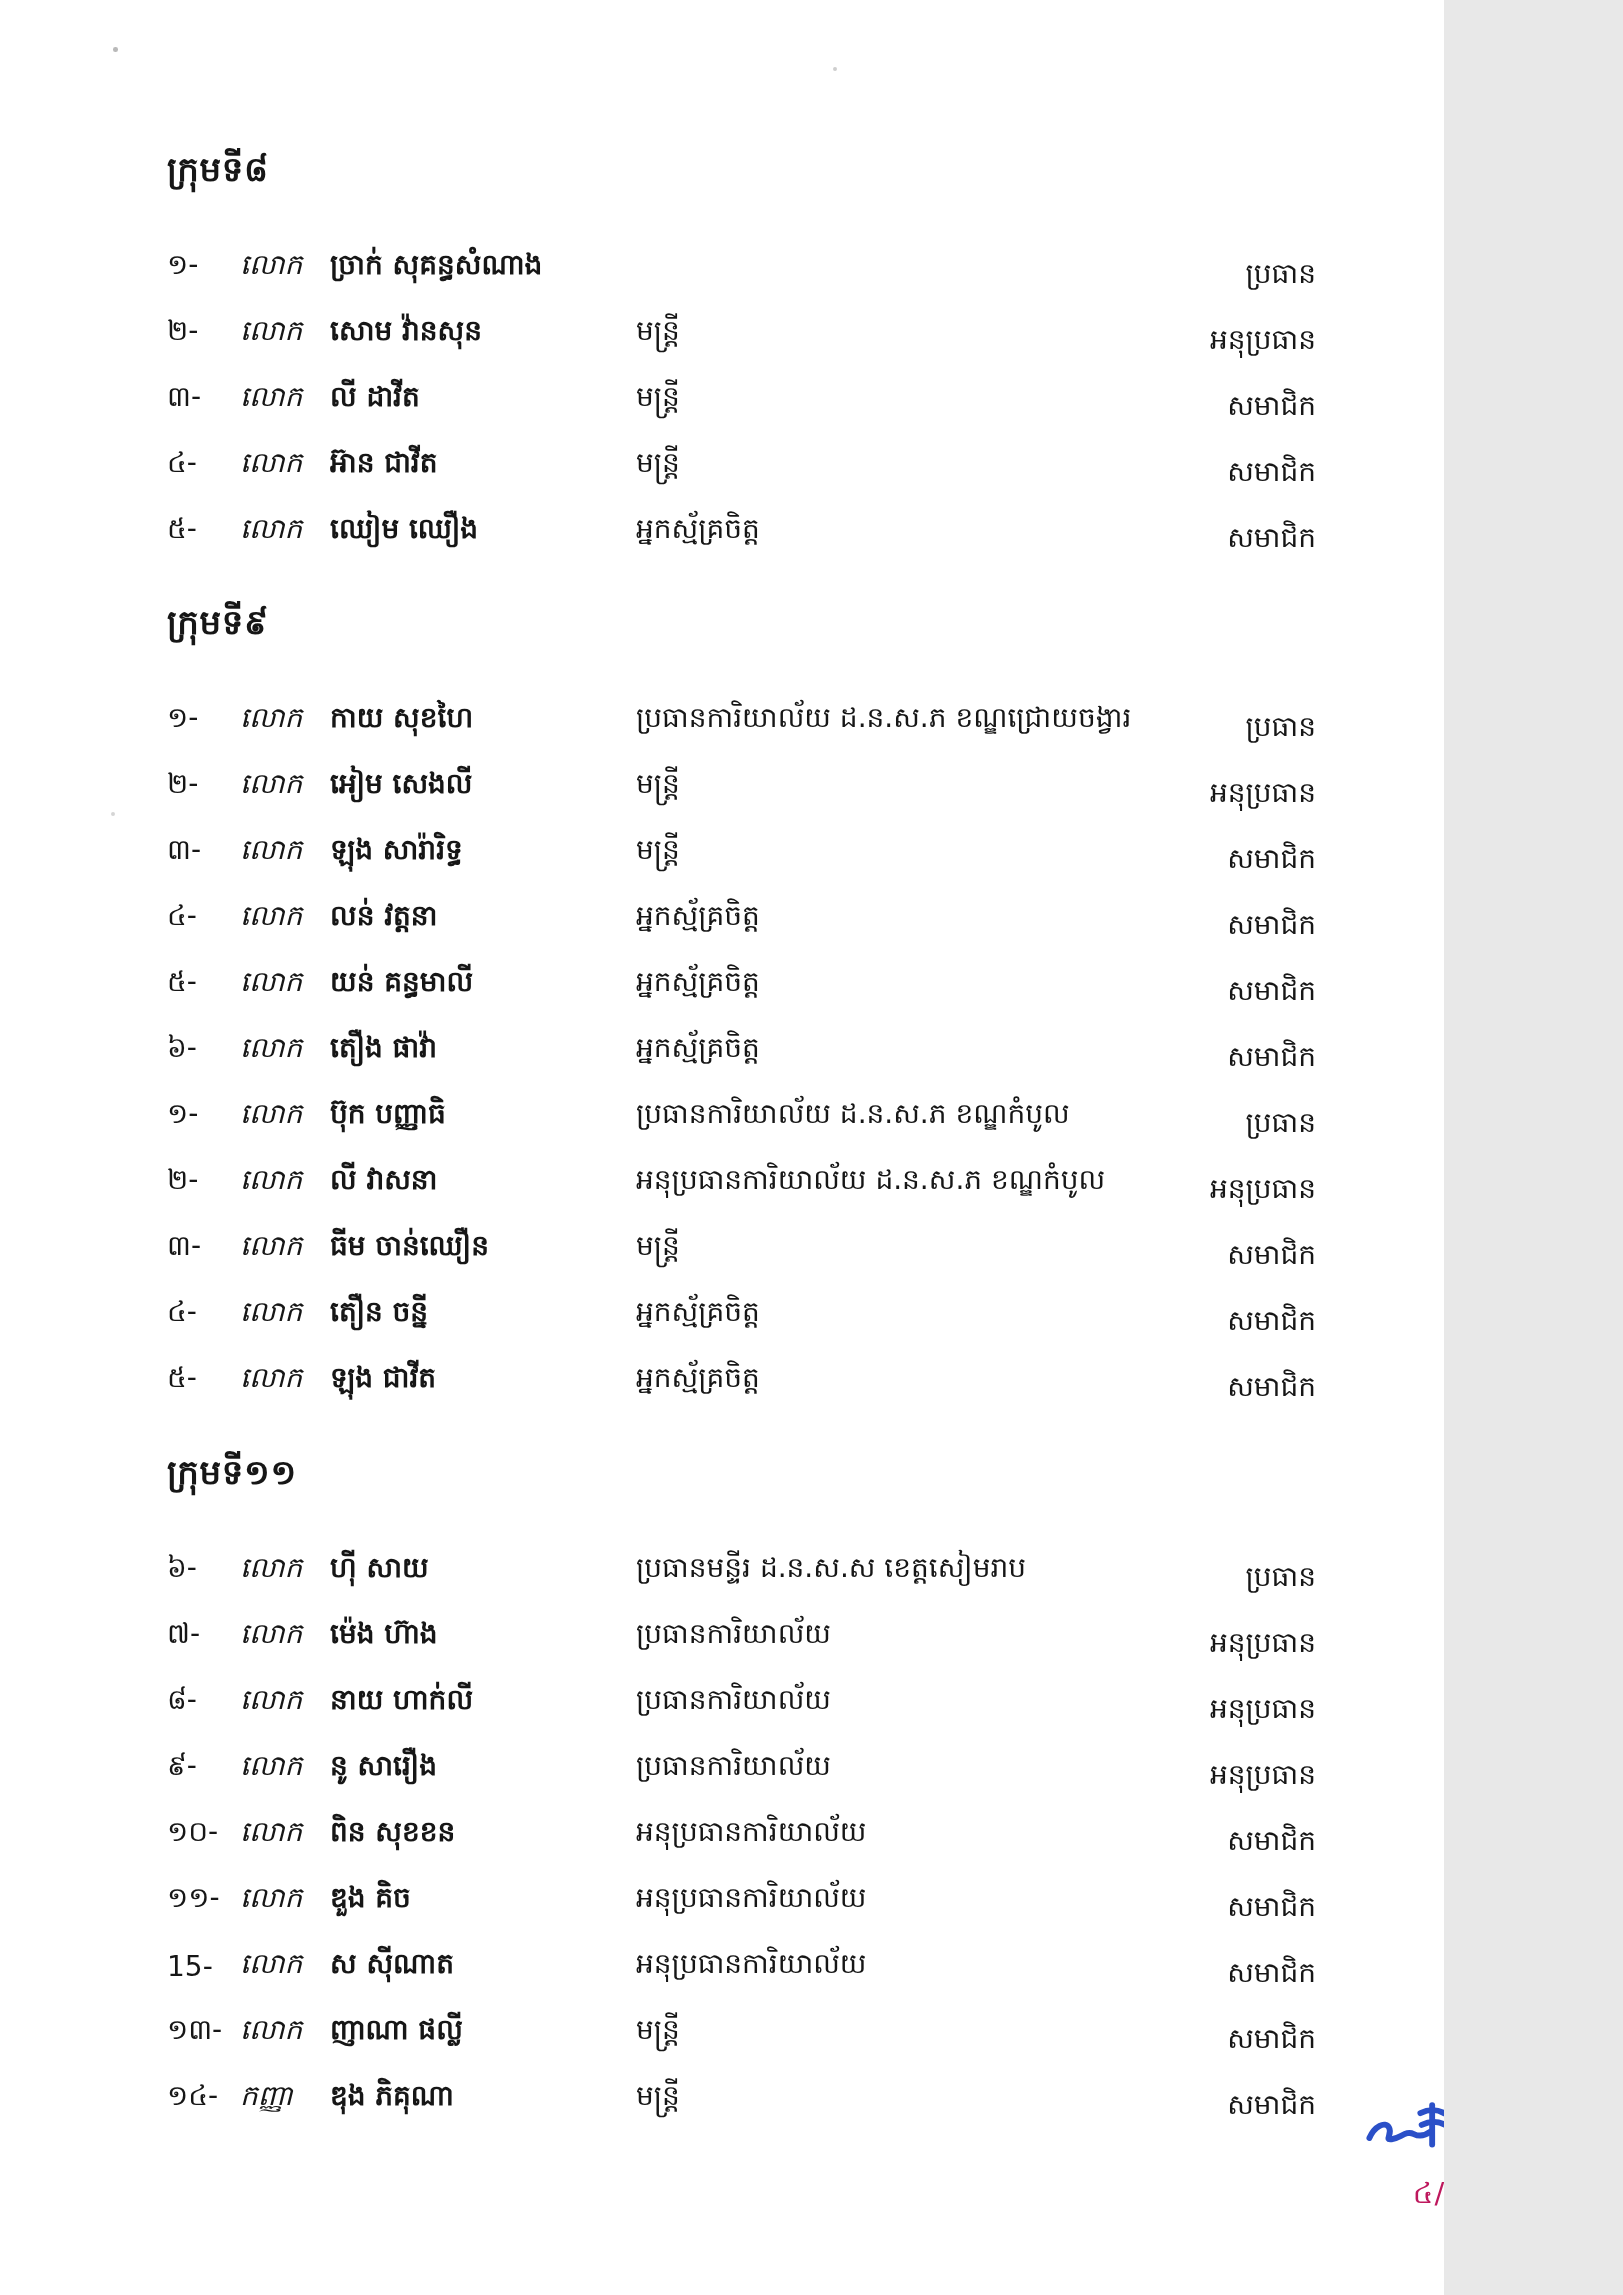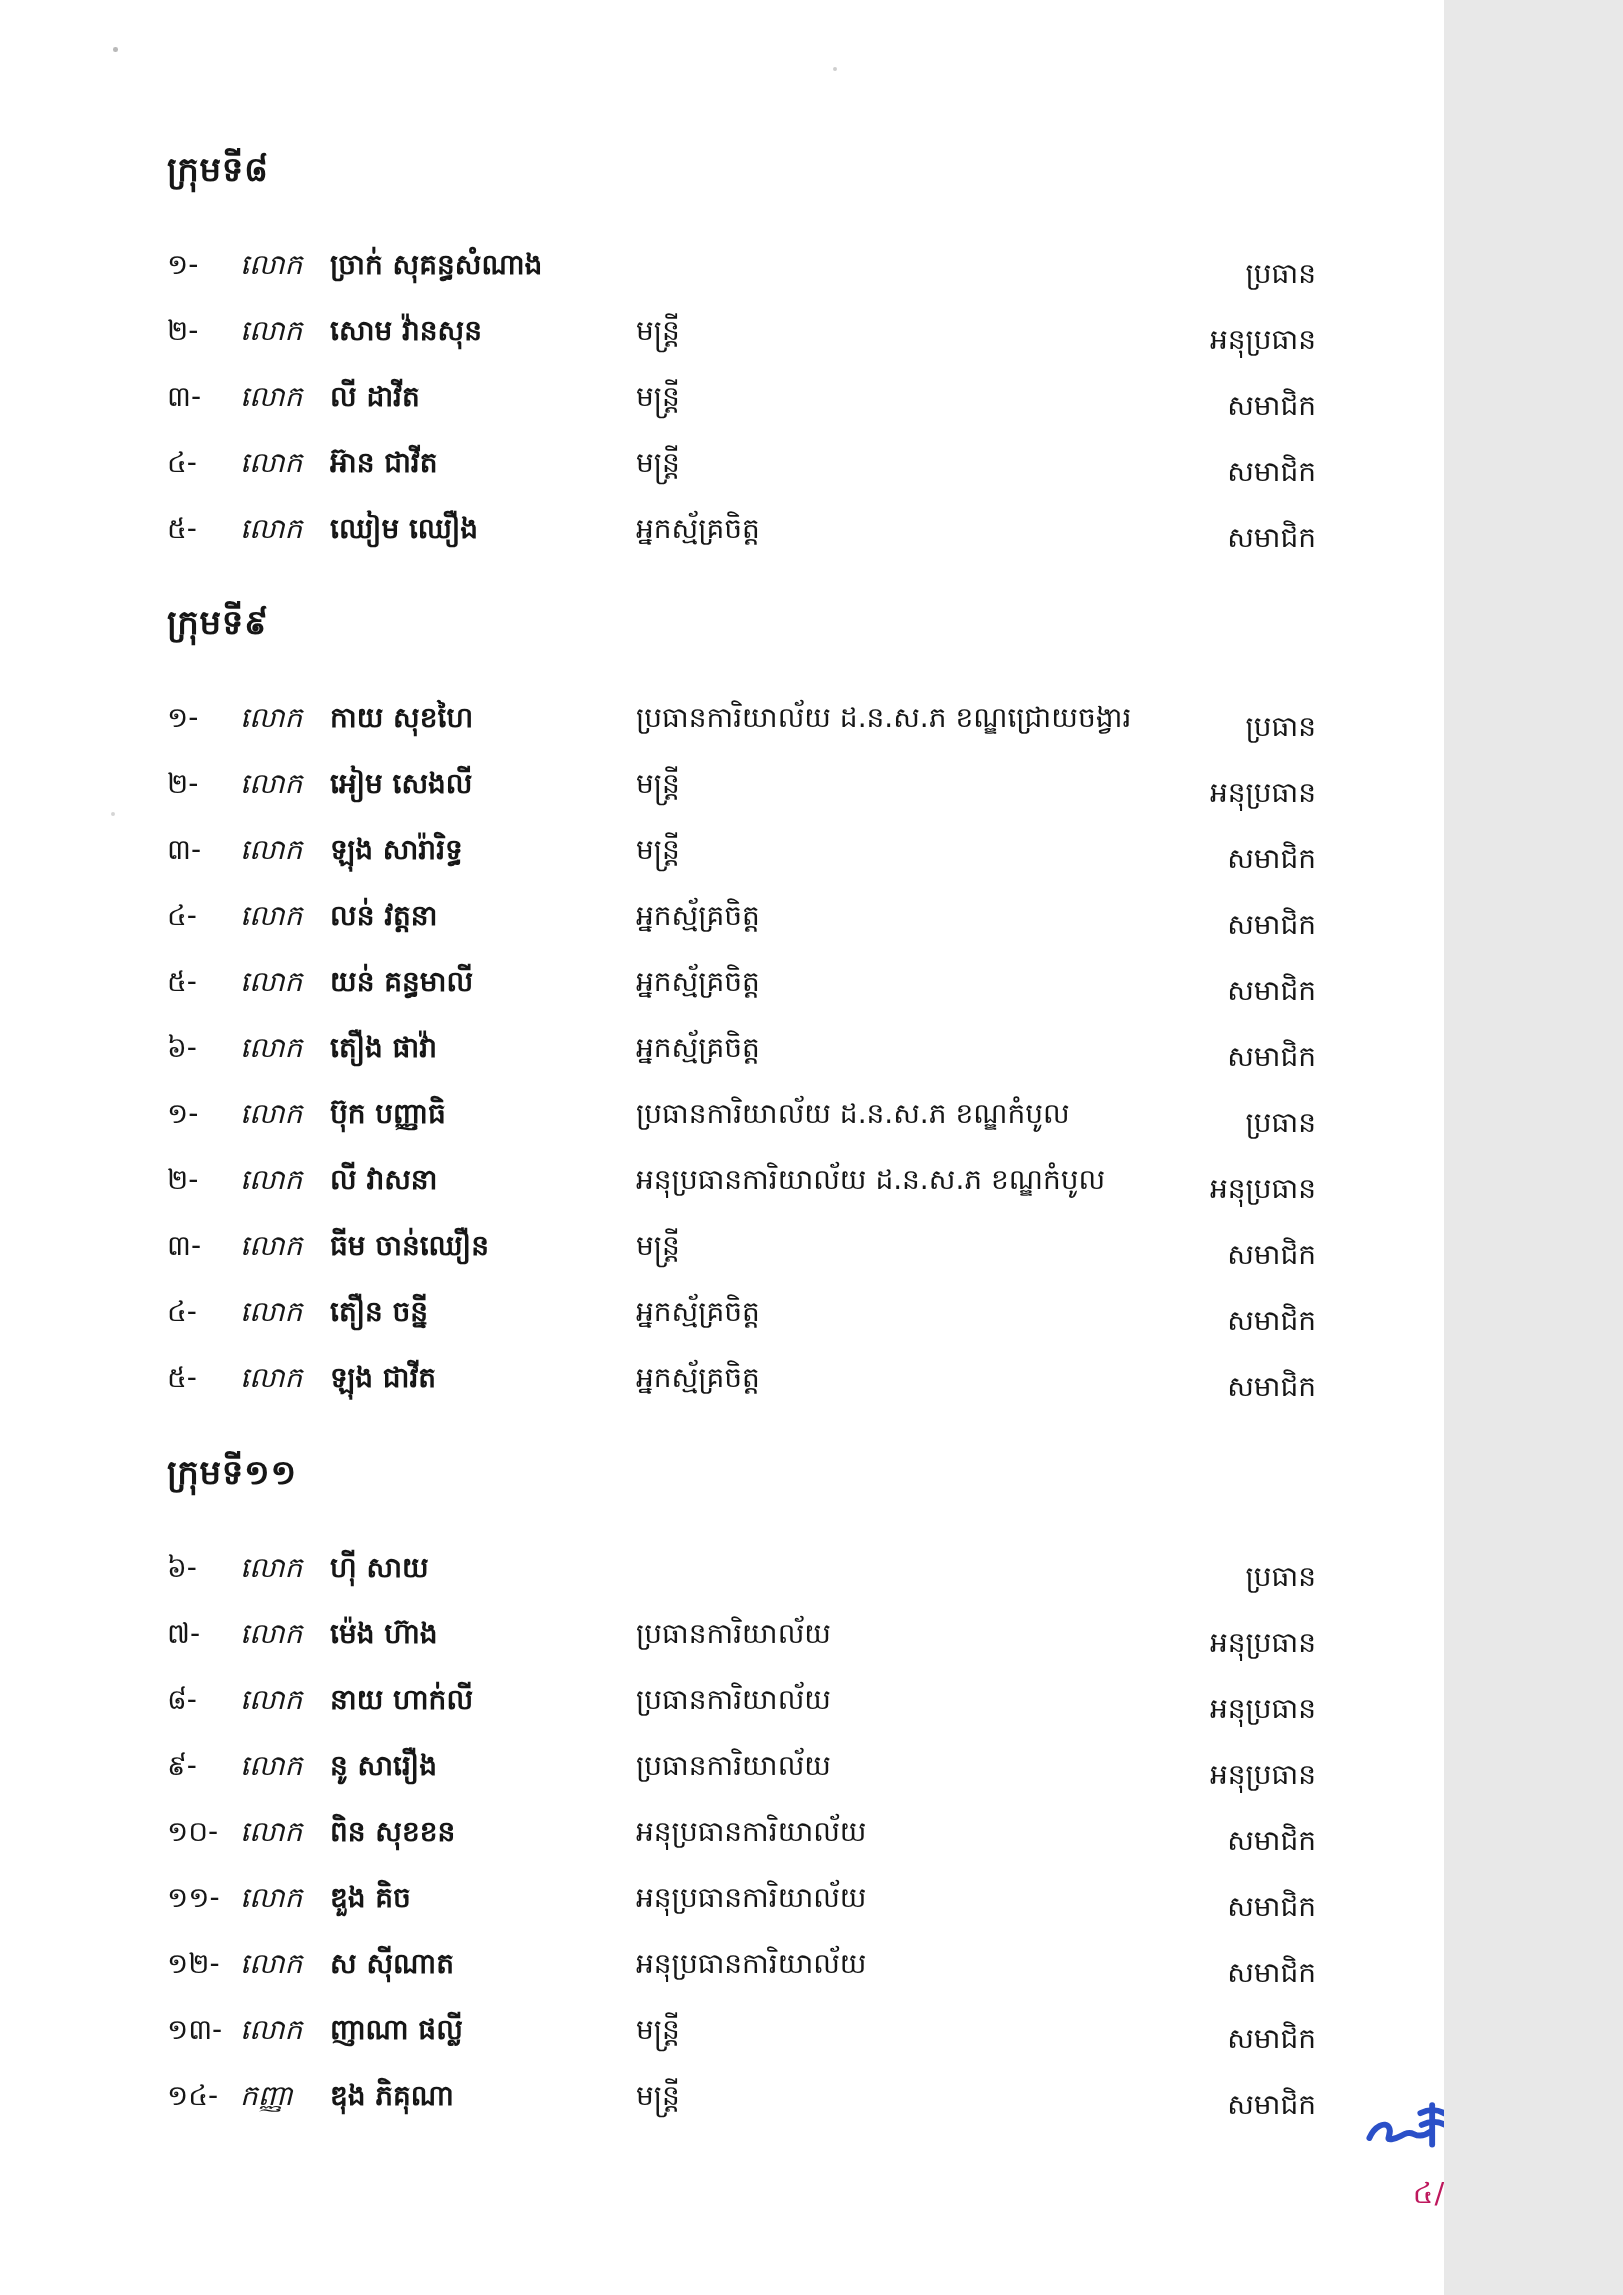--- a/index.html
+++ b/index.html
@@ -203,20 +203,21 @@
   </div>
     </section>
 
     <section class="group">
       <h2 class="group-title">ក្រុមទី១១</h2>
       <div class="group-rows">
     <div class="member-row">
       <span class="col-no">៦-</span>
       <span class="col-prefix">លោក</span>
       <span class="col-name">ហ៊ី សាយ</span>
+      <span class="col-position">ប្រធានមន្ទីរ ដ.ន.ស.ស ខេត្តសៀមរាប</span>
       <span class="col-role">ប្រធាន</span>
     </div>
 
     <div class="member-row">
       <span class="col-no">៧-</span>
       <span class="col-prefix">លោក</span>
       <span class="col-name">ម៉េង ហ៊ាង</span>
       <span class="col-position">ប្រធានការិយាល័យ</span>
       <span class="col-role">អនុប្រធាន</span>
     </div>
@@ -247,21 +248,21 @@
 
     <div class="member-row">
       <span class="col-no">១១-</span>
       <span class="col-prefix">លោក</span>
       <span class="col-name">ឌួង គិច</span>
       <span class="col-position">អនុប្រធានការិយាល័យ</span>
       <span class="col-role">សមាជិក</span>
     </div>
 
     <div class="member-row">
-      <span class="col-no">១២-</span>
+      <span class="col-no">15-</span>
       <span class="col-prefix">លោក</span>
       <span class="col-name">ស ស៊ីណាត</span>
       <span class="col-position">អនុប្រធានការិយាល័យ</span>
       <span class="col-role">សមាជិក</span>
     </div>
 
     <div class="member-row">
       <span class="col-no">១៣-</span>
       <span class="col-prefix">លោក</span>
       <span class="col-name">ញាណា ផល្លី</span>

